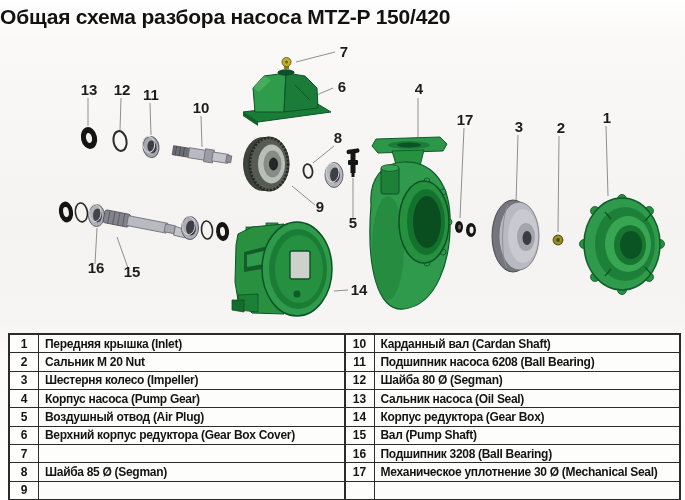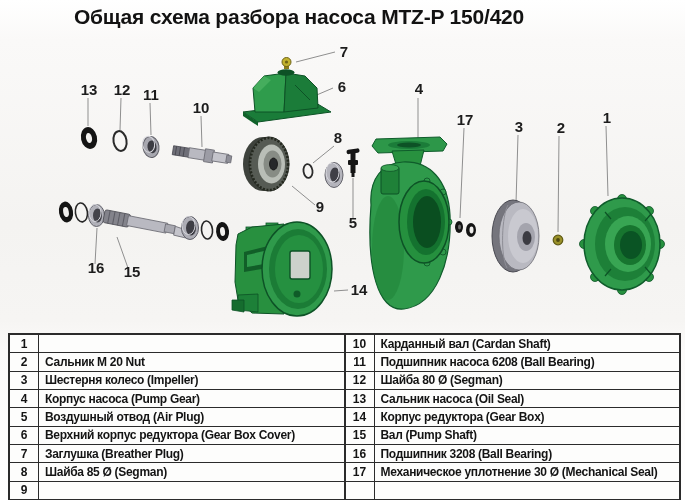--- a/index.html
+++ b/index.html
@@ -1,19 +1,19 @@
 <!DOCTYPE html>
 <html><head>
 <meta charset="utf-8">
 <style>
   html,body{margin:0;padding:0;}
   body{font-family:"Liberation Sans",sans-serif;background:#ffffff;}
   #stage{position:relative;width:685px;height:500px;overflow:hidden;
          background:linear-gradient(180deg,#ffffff 0%,#faf9f8 8%,#f4f3f1 45%,#f6f5f3 64%,#fbfaf9 70%,#ffffff 100%);}
-  .title{position:absolute;top:5px;left:0;width:598px;text-align:center;
+  .title{position:absolute;top:5px;left:0;width:598px;
          font-size:21px;font-weight:700;color:#121212;letter-spacing:-0.2px;}
   svg{position:absolute;left:0;top:32px;}
   .callout{font:700 15px "Liberation Sans",sans-serif;fill:#1c1c1c;}
   .leader{stroke:#8f8f8f;stroke-width:1;fill:none;}
   
   .parts-table{position:absolute;left:8px;top:333px;width:669px;height:164px;
                display:flex;border:2px solid #2b2b2b;background:#fdfdfc;}
   .half{display:flex;flex-direction:column;width:50%;}
   .half.left{border-right:2px solid #2b2b2b;}
   .trow{display:flex;flex:1;border-bottom:1px solid #2b2b2b;align-items:center;}
@@ -250,20 +250,21 @@
       <text class="callout" x="96" y="273">16</text>
       <text class="callout" x="132" y="277">15</text>
       <text class="callout" x="359" y="295">14</text>
     </g>
   </svg>
 
   <div class="parts-table">
     <div class="half left">
       <div class="trow">
           <div class="cell-num">1</div>
+          <div class="cell-name">Передняя крышка (Inlet)</div>
         </div>
       <div class="trow">
           <div class="cell-num">2</div>
           <div class="cell-name">Сальник M 20 Nut</div>
         </div>
       <div class="trow">
           <div class="cell-num">3</div>
           <div class="cell-name">Шестерня колесо (Impeller)</div>
         </div>
       <div class="trow">
@@ -273,21 +274,20 @@
       <div class="trow">
           <div class="cell-num">5</div>
           <div class="cell-name">Воздушный отвод (Air Plug)</div>
         </div>
       <div class="trow">
           <div class="cell-num">6</div>
           <div class="cell-name">Верхний корпус редуктора (Gear Box Cover)</div>
         </div>
       <div class="trow">
           <div class="cell-num">7</div>
-          <div class="cell-name">Заглушка (Breather Plug)</div>
         </div>
       <div class="trow">
           <div class="cell-num">8</div>
           <div class="cell-name">Шайба 85 Ø (Segman)</div>
         </div>
       <div class="trow">
           <div class="cell-num">9</div>
         </div>
     </div>
     <div class="half">

